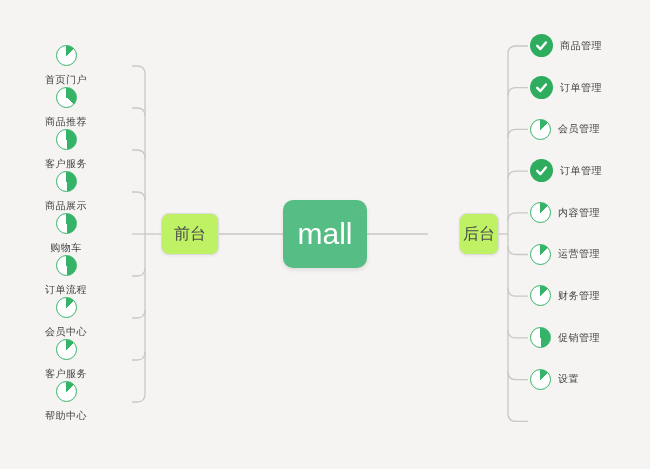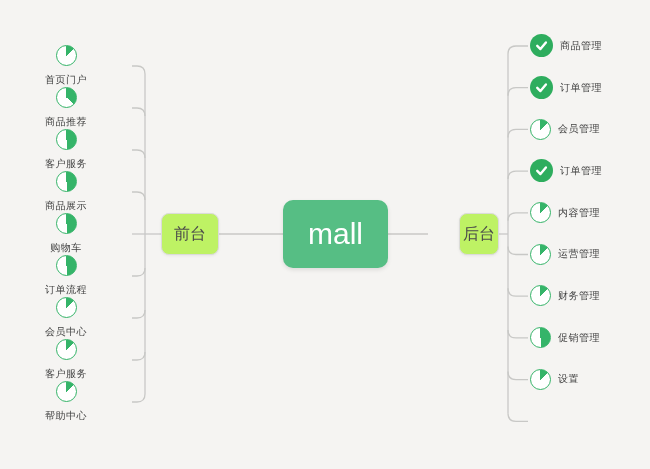--- a/index.html
+++ b/index.html
@@ -17,21 +17,21 @@
     position:absolute;display:flex;align-items:center;justify-content:center;
     background:#bef264;border:1px solid var(--node-border,#dbdbd9);
     border-radius:8px;color:var(--node-text,#4a4a4a);
     font-size:16px;box-sizing:border-box;
     box-shadow:0 1px 3px rgba(0,0,0,0.06);
     cursor:default;
   }
   .node-front{left:161px;top:213px;width:58px;height:42px;}
   .node-back {left:428px;top:213px;width:40px;height:42px;margin-left:31px;}
   .node-root{
-    left:283px;top:200px;width:105px;height:68px;
+    left:283px;top:200px;width:84px;height:68px;
     background:var(--node-green,#56be84);border:none;border-radius:10px;
     color:var(--root-text,#ffffff);font-size:30px;
     box-shadow:0 2px 4px rgba(0,0,0,0.10);
   }
 
   .col{position:absolute;display:flex;flex-direction:column;}
   .col-left{left:0;top:45px;width:132px;}
   .col-left .row{height:42px;justify-content:flex-end;flex-direction:column;}
   .col-right{left:530px;top:25px;width:120px;}
   .col-right .row{height:41.7px;justify-content:flex-start;}

